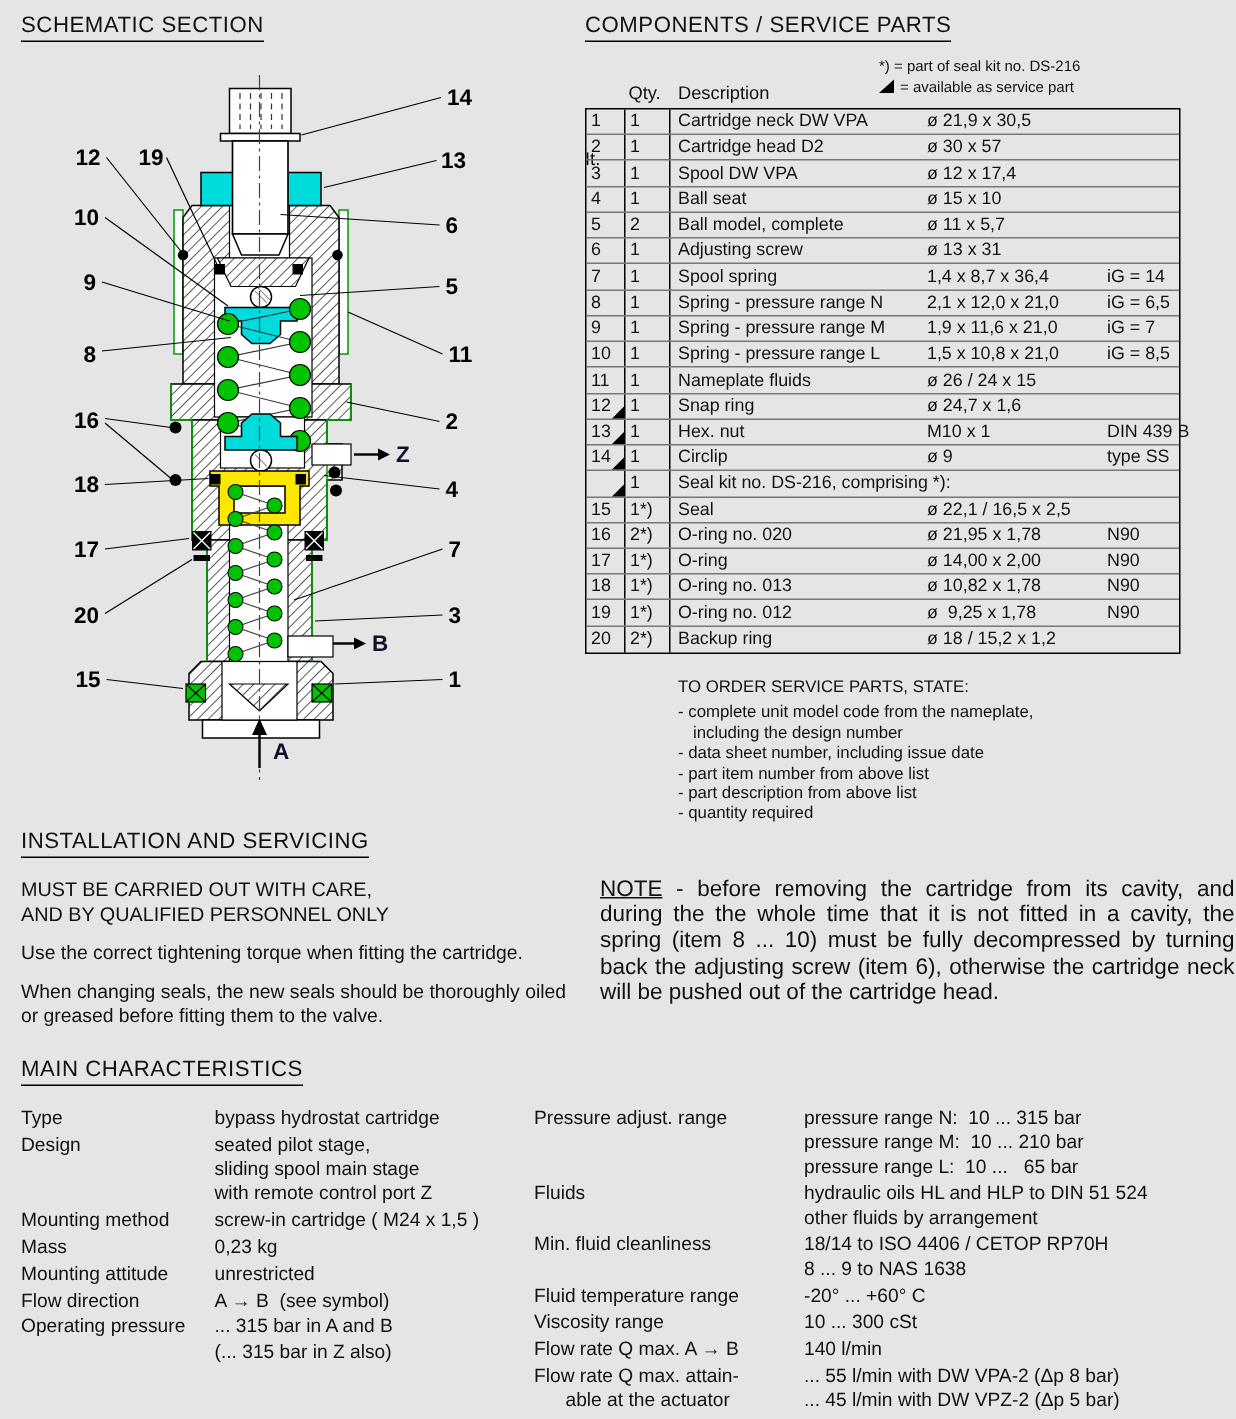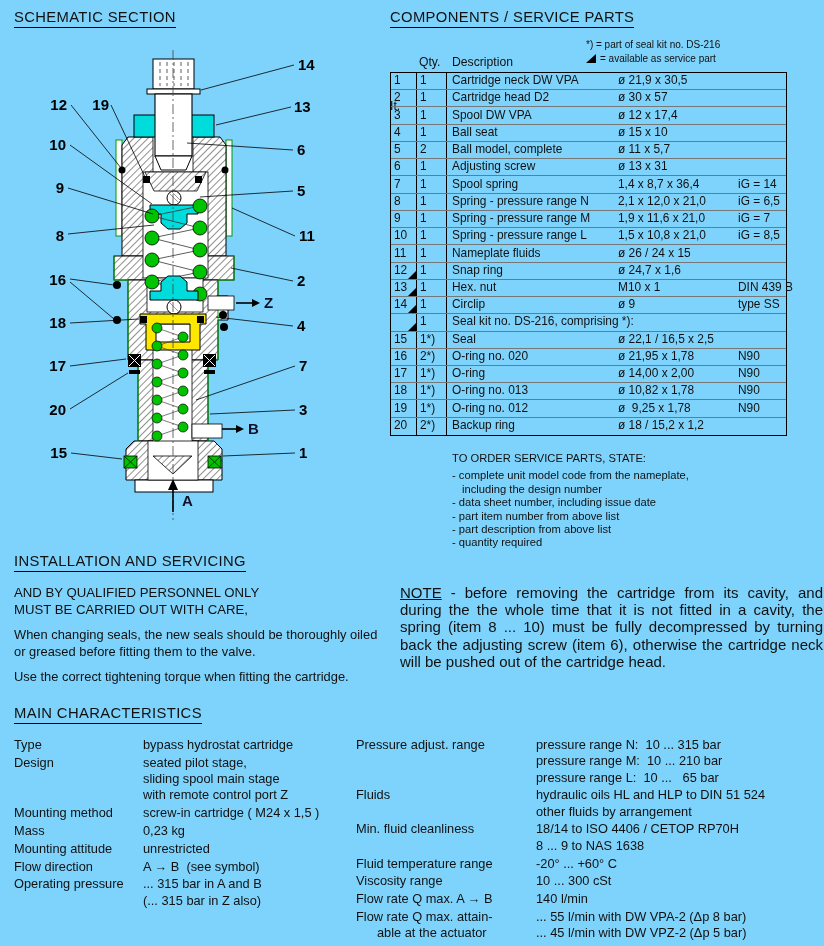--- a/index.html
+++ b/index.html
@@ -1,16 +1,16 @@
 <!DOCTYPE html>
 <html><head>
 <meta charset="utf-8">
 <style>
   html,body{margin:0;padding:0;background:#fff;}
-  #page{position:relative;width:824px;height:946px;background:#7dd3fc;color:#111;
+  #page{position:relative;width:824px;height:946px;background:#e5e5e5;color:#111;
         font-family:"Liberation Sans",sans-serif;overflow:hidden;}
   .sec-h{font-size:14.8px;letter-spacing:.35px;border-bottom:1.3px solid #000;
          padding-bottom:2px;display:inline-block;white-space:nowrap;}
   .abs{position:absolute;}
 
   
   svg{font-family:"Liberation Sans",sans-serif;}
   .callout-num{font-size:15px;font-weight:bold;fill:#000;}
   .port-letter{font-size:15px;font-weight:600;fill:#101028;}
   .leader{stroke:#000;stroke-width:.8;}
@@ -404,26 +404,26 @@
         </div>
         <div>
           <div class="oline">-  quantity required</div>
         </div>
       </div>
   </div>
 
   <div class="abs" id="install">
     <span class="sec-h">INSTALLATION AND SERVICING</span>
     <div id="install-emph">
+        <div>MUST BE CARRIED OUT WITH CARE,</div>
         <div>AND BY QUALIFIED PERSONNEL ONLY</div>
-        <div>MUST BE CARRIED OUT WITH CARE,</div>
       </div>
     <div id="install-paras">
+        <div class="ipara">Use the correct tightening torque when fitting the cartridge.</div>
         <div class="ipara">When changing seals, the new seals should be thoroughly oiled or greased before fitting them to the valve.</div>
-        <div class="ipara">Use the correct tightening torque when fitting the cartridge.</div>
       </div>
   </div>
 
   <div class="abs" id="note">
     <span class="u">NOTE</span><span>  -  before removing the cartridge from its cavity, and during the the whole time that it is not fitted in a cavity, the spring (item 8 ... 10) must be fully decompressed by turning back the adjusting screw (item 6), otherwise the cartridge neck will be pushed out of the cartridge head.</span>
   </div>
 
   <div class="abs" style="left:14px;top:704px;">
     <span class="sec-h">MAIN CHARACTERISTICS</span>
   </div>

